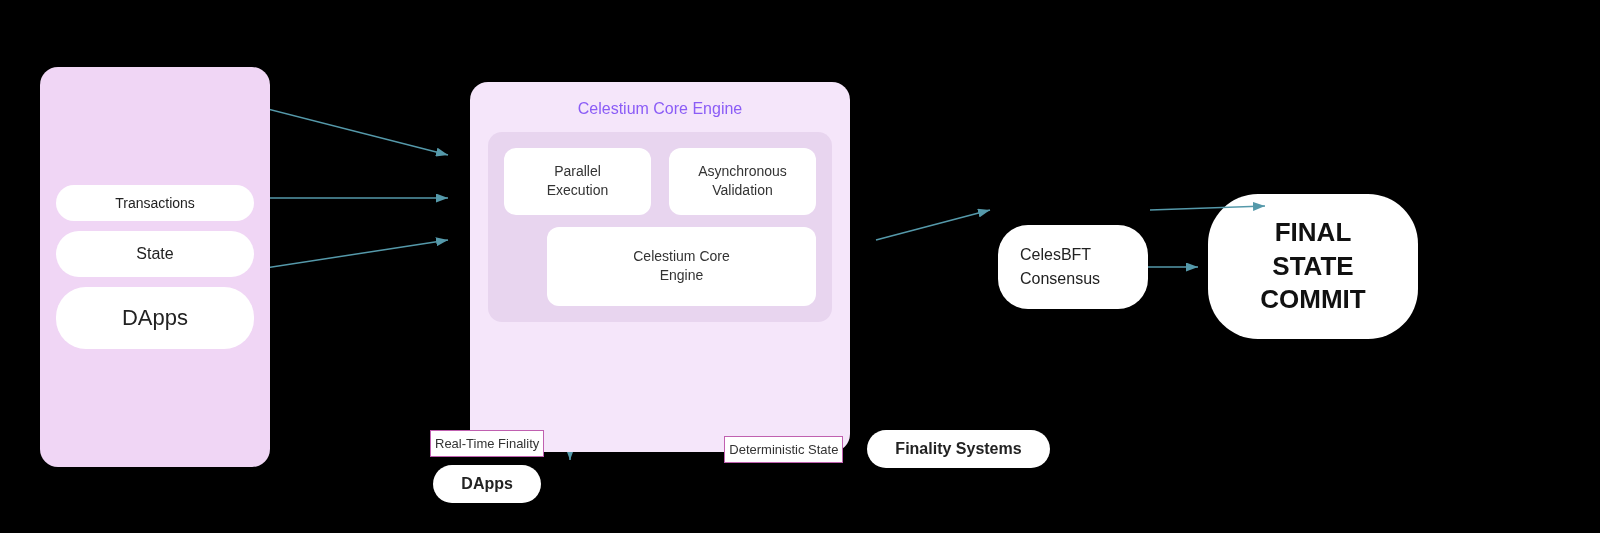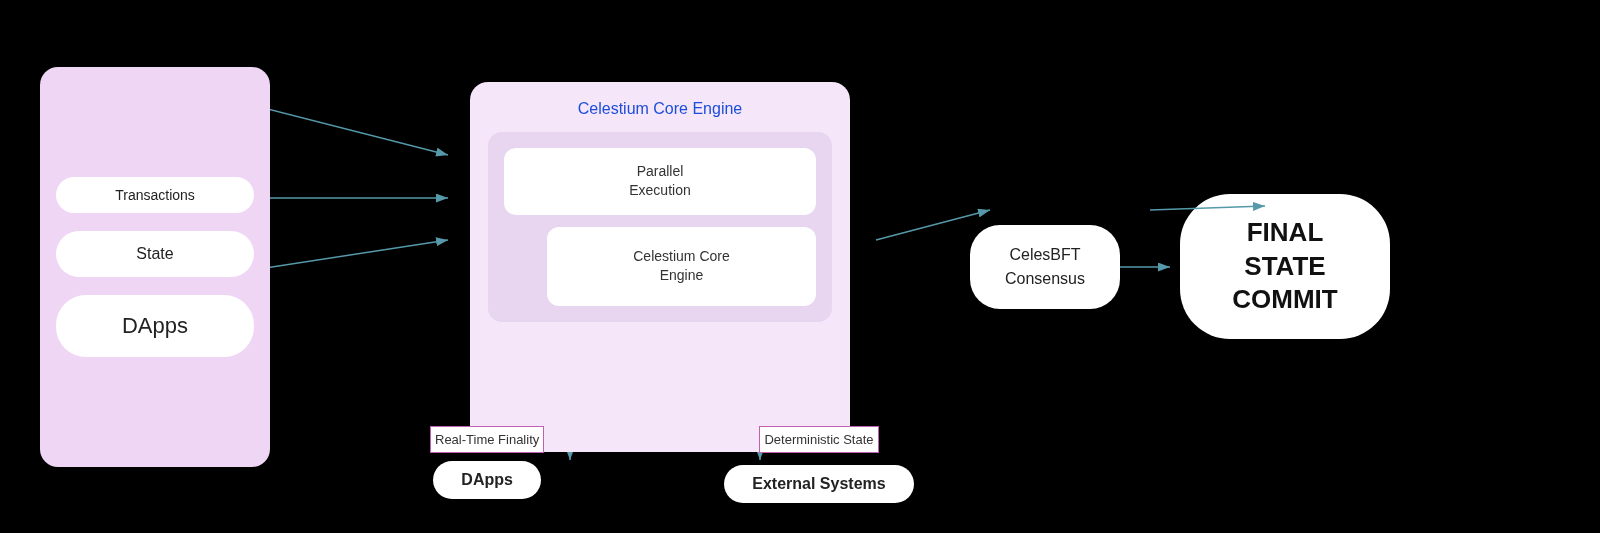--- a/index.html
+++ b/index.html
@@ -23,21 +23,21 @@
       gap: 0;
     }
 
     
     .left-panel {
       background: #f0d6f5;
       border-radius: 18px;
       padding: 18px 16px;
       display: flex;
       flex-direction: column;
-      gap: 18px;
+      gap: 10px;
       width: 230px;
       min-height: 400px;
       justify-content: center;
       position: relative;
       flex-shrink: 0;
     }
 
     .input-pill {
       background: white;
       border-radius: 30px;
@@ -70,21 +70,21 @@
       min-height: 370px;
       position: relative;
       flex-shrink: 0;
       display: flex;
       flex-direction: column;
       align-items: center;
     }
 
     .core-panel-title {
       font-size: 16px;
-      color: #1d4ed8;
+      color: #8b5cf6;
       margin-bottom: 14px;
       text-align: center;
     }
 
     .inner-panel {
       background: #e8d5ef;
       border-radius: 14px;
       padding: 16px;
       width: 100%;
       display: flex;
@@ -116,25 +116,26 @@
       margin-left: 43px;
     }
 
     
     .celesbft-box {
       background: white;
       border-radius: 30px;
       padding: 18px 22px;
       font-size: 16px;
       color: #222;
-      text-align: center;
+      text-align: left;
       width: 150px;
       flex-shrink: 0;
       line-height: 1.5;
       font-weight: 400;
+      margin-left: 28px;
     }
 
     
     .arrow-connector {
       width: 60px;
       flex-shrink: 0;
       display: flex;
       align-items: center;
       justify-content: center;
       position: relative;
@@ -233,20 +234,21 @@
       </div>
     </div>
 
     <div style="width:200px; flex-shrink:0;"></div>
 
     <div class="core-panel">
       <div class="core-panel-title">Celestium Core Engine</div>
       <div class="inner-panel">
         <div class="inner-row">
           <div class="inner-pill">Parallel<br>Execution</div>
+          <div class="inner-pill">Asynchronous<br>Validation</div>
         </div>
         <div class="inner-row">
           <div class="inner-pill full" style="padding:20px;">Celestium Core<br>Engine</div>
         </div>
       </div>
     </div>
 
     <div style="width:120px; flex-shrink:0;"></div>
 
     <div class="celesbft-box">
@@ -273,22 +275,22 @@
 
   <div style="position:absolute; bottom:30px; left:430px; display:flex; gap:180px; align-items:flex-start;">
 
     <div style="display:flex; flex-direction:column; align-items:center; gap:8px;">
       <div class="bottom-label">Real-Time Finality</div>
       <div class="bottom-pill">
         <strong>DApps</strong>
       </div>
     </div>
 
-    <div style="display:flex; flex-direction:column; align-items:center; gap:12px;">
+    <div style="display:flex; flex-direction:row; align-items:center; gap:24px;">
       <div class="bottom-label">Deterministic State</div>
       <div class="bottom-pill">
-        <span>External Systems</span>
+        <span>Finality Systems</span>
       </div>
     </div>
 
   </div>
 
 </div>
 
 </body></html>

